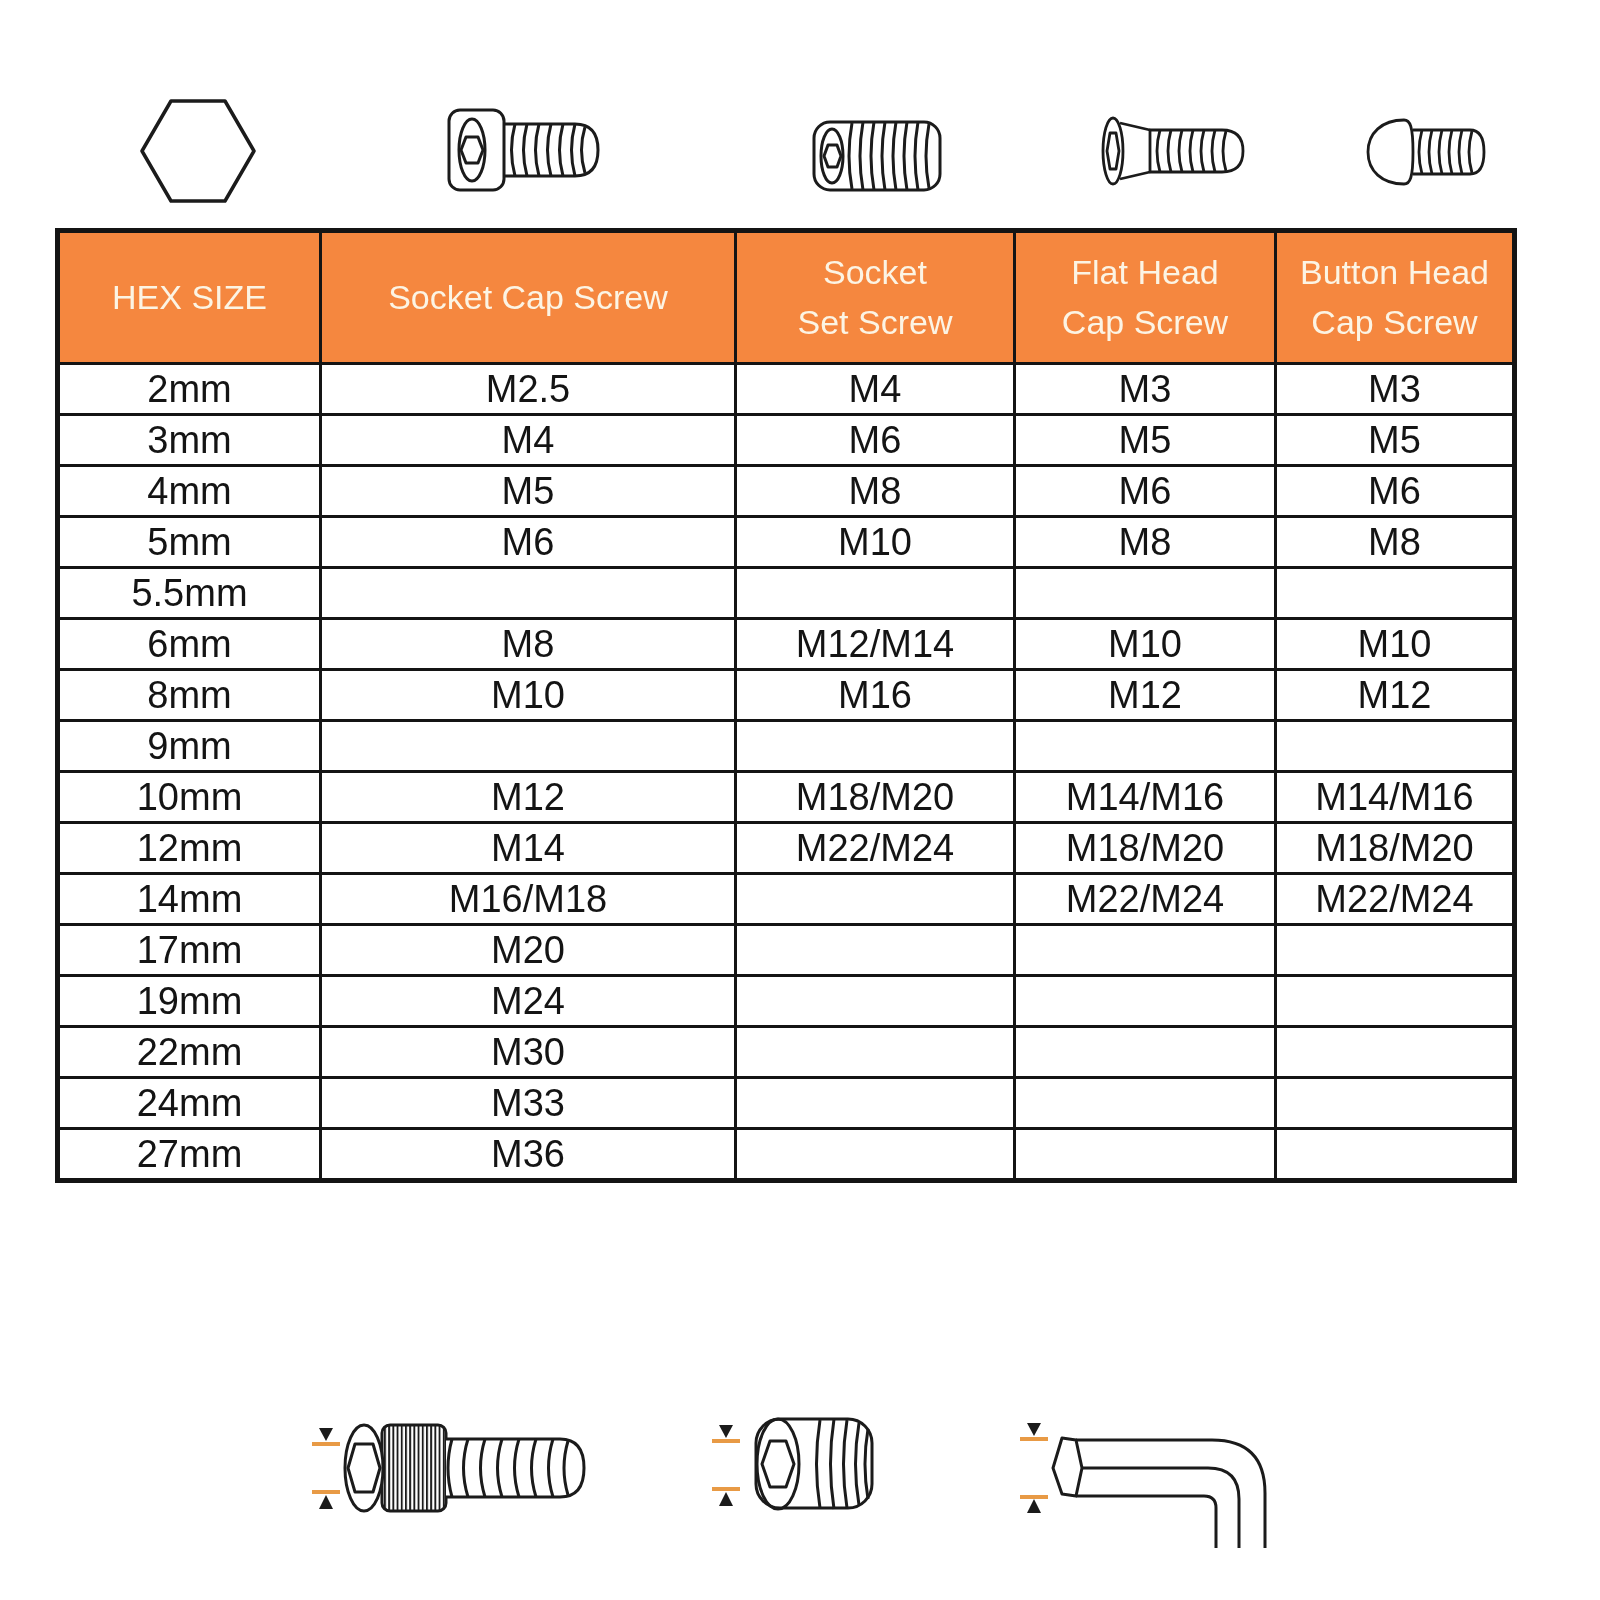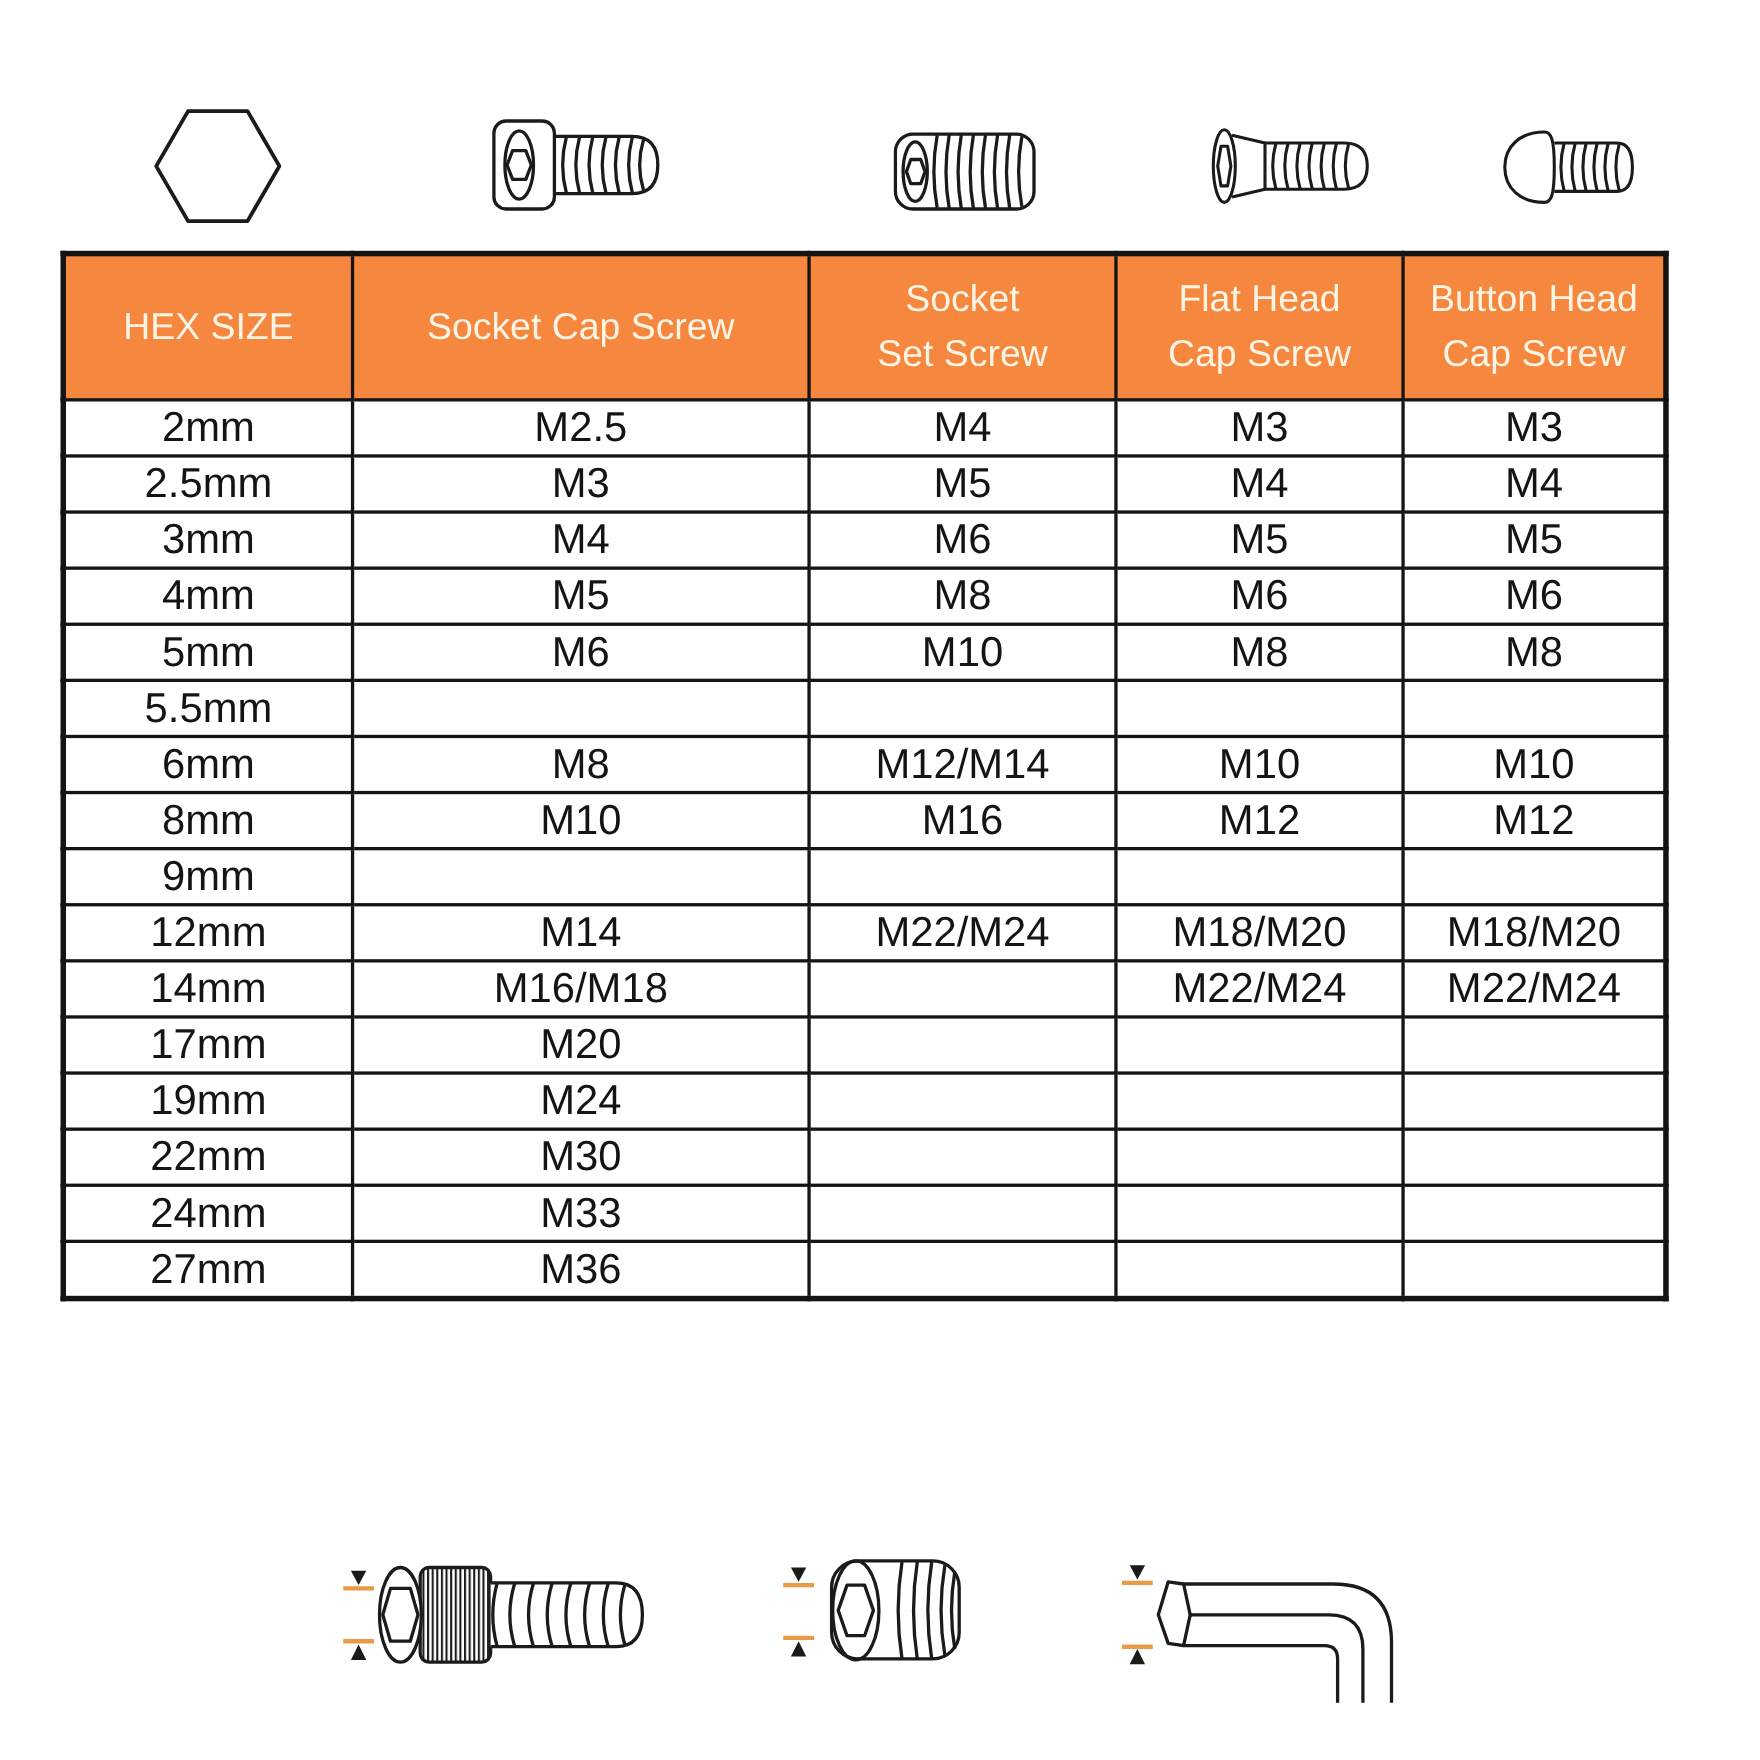--- a/index.html
+++ b/index.html
@@ -146,27 +146,20 @@
     </thead>
     <tbody id="table-body">
         <tr>
           <td>2mm</td>
           <td>M2.5</td>
           <td>M4</td>
           <td>M3</td>
           <td>M3</td>
         </tr>
         <tr>
-          <td>2.5mm</td>
-          <td>M3</td>
-          <td>M5</td>
-          <td>M4</td>
-          <td>M4</td>
-        </tr>
-        <tr>
           <td>3mm</td>
           <td>M4</td>
           <td>M6</td>
           <td>M5</td>
           <td>M5</td>
         </tr>
         <tr>
           <td>4mm</td>
           <td>M5</td>
           <td>M8</td>
@@ -200,20 +193,27 @@
           <td>M16</td>
           <td>M12</td>
           <td>M12</td>
         </tr>
         <tr>
           <td>9mm</td>
           <td></td>
           <td></td>
           <td></td>
           <td></td>
+        </tr>
+        <tr>
+          <td>10mm</td>
+          <td>M12</td>
+          <td>M18/M20</td>
+          <td>M14/M16</td>
+          <td>M14/M16</td>
         </tr>
         <tr>
           <td>12mm</td>
           <td>M14</td>
           <td>M22/M24</td>
           <td>M18/M20</td>
           <td>M18/M20</td>
         </tr>
         <tr>
           <td>14mm</td>

